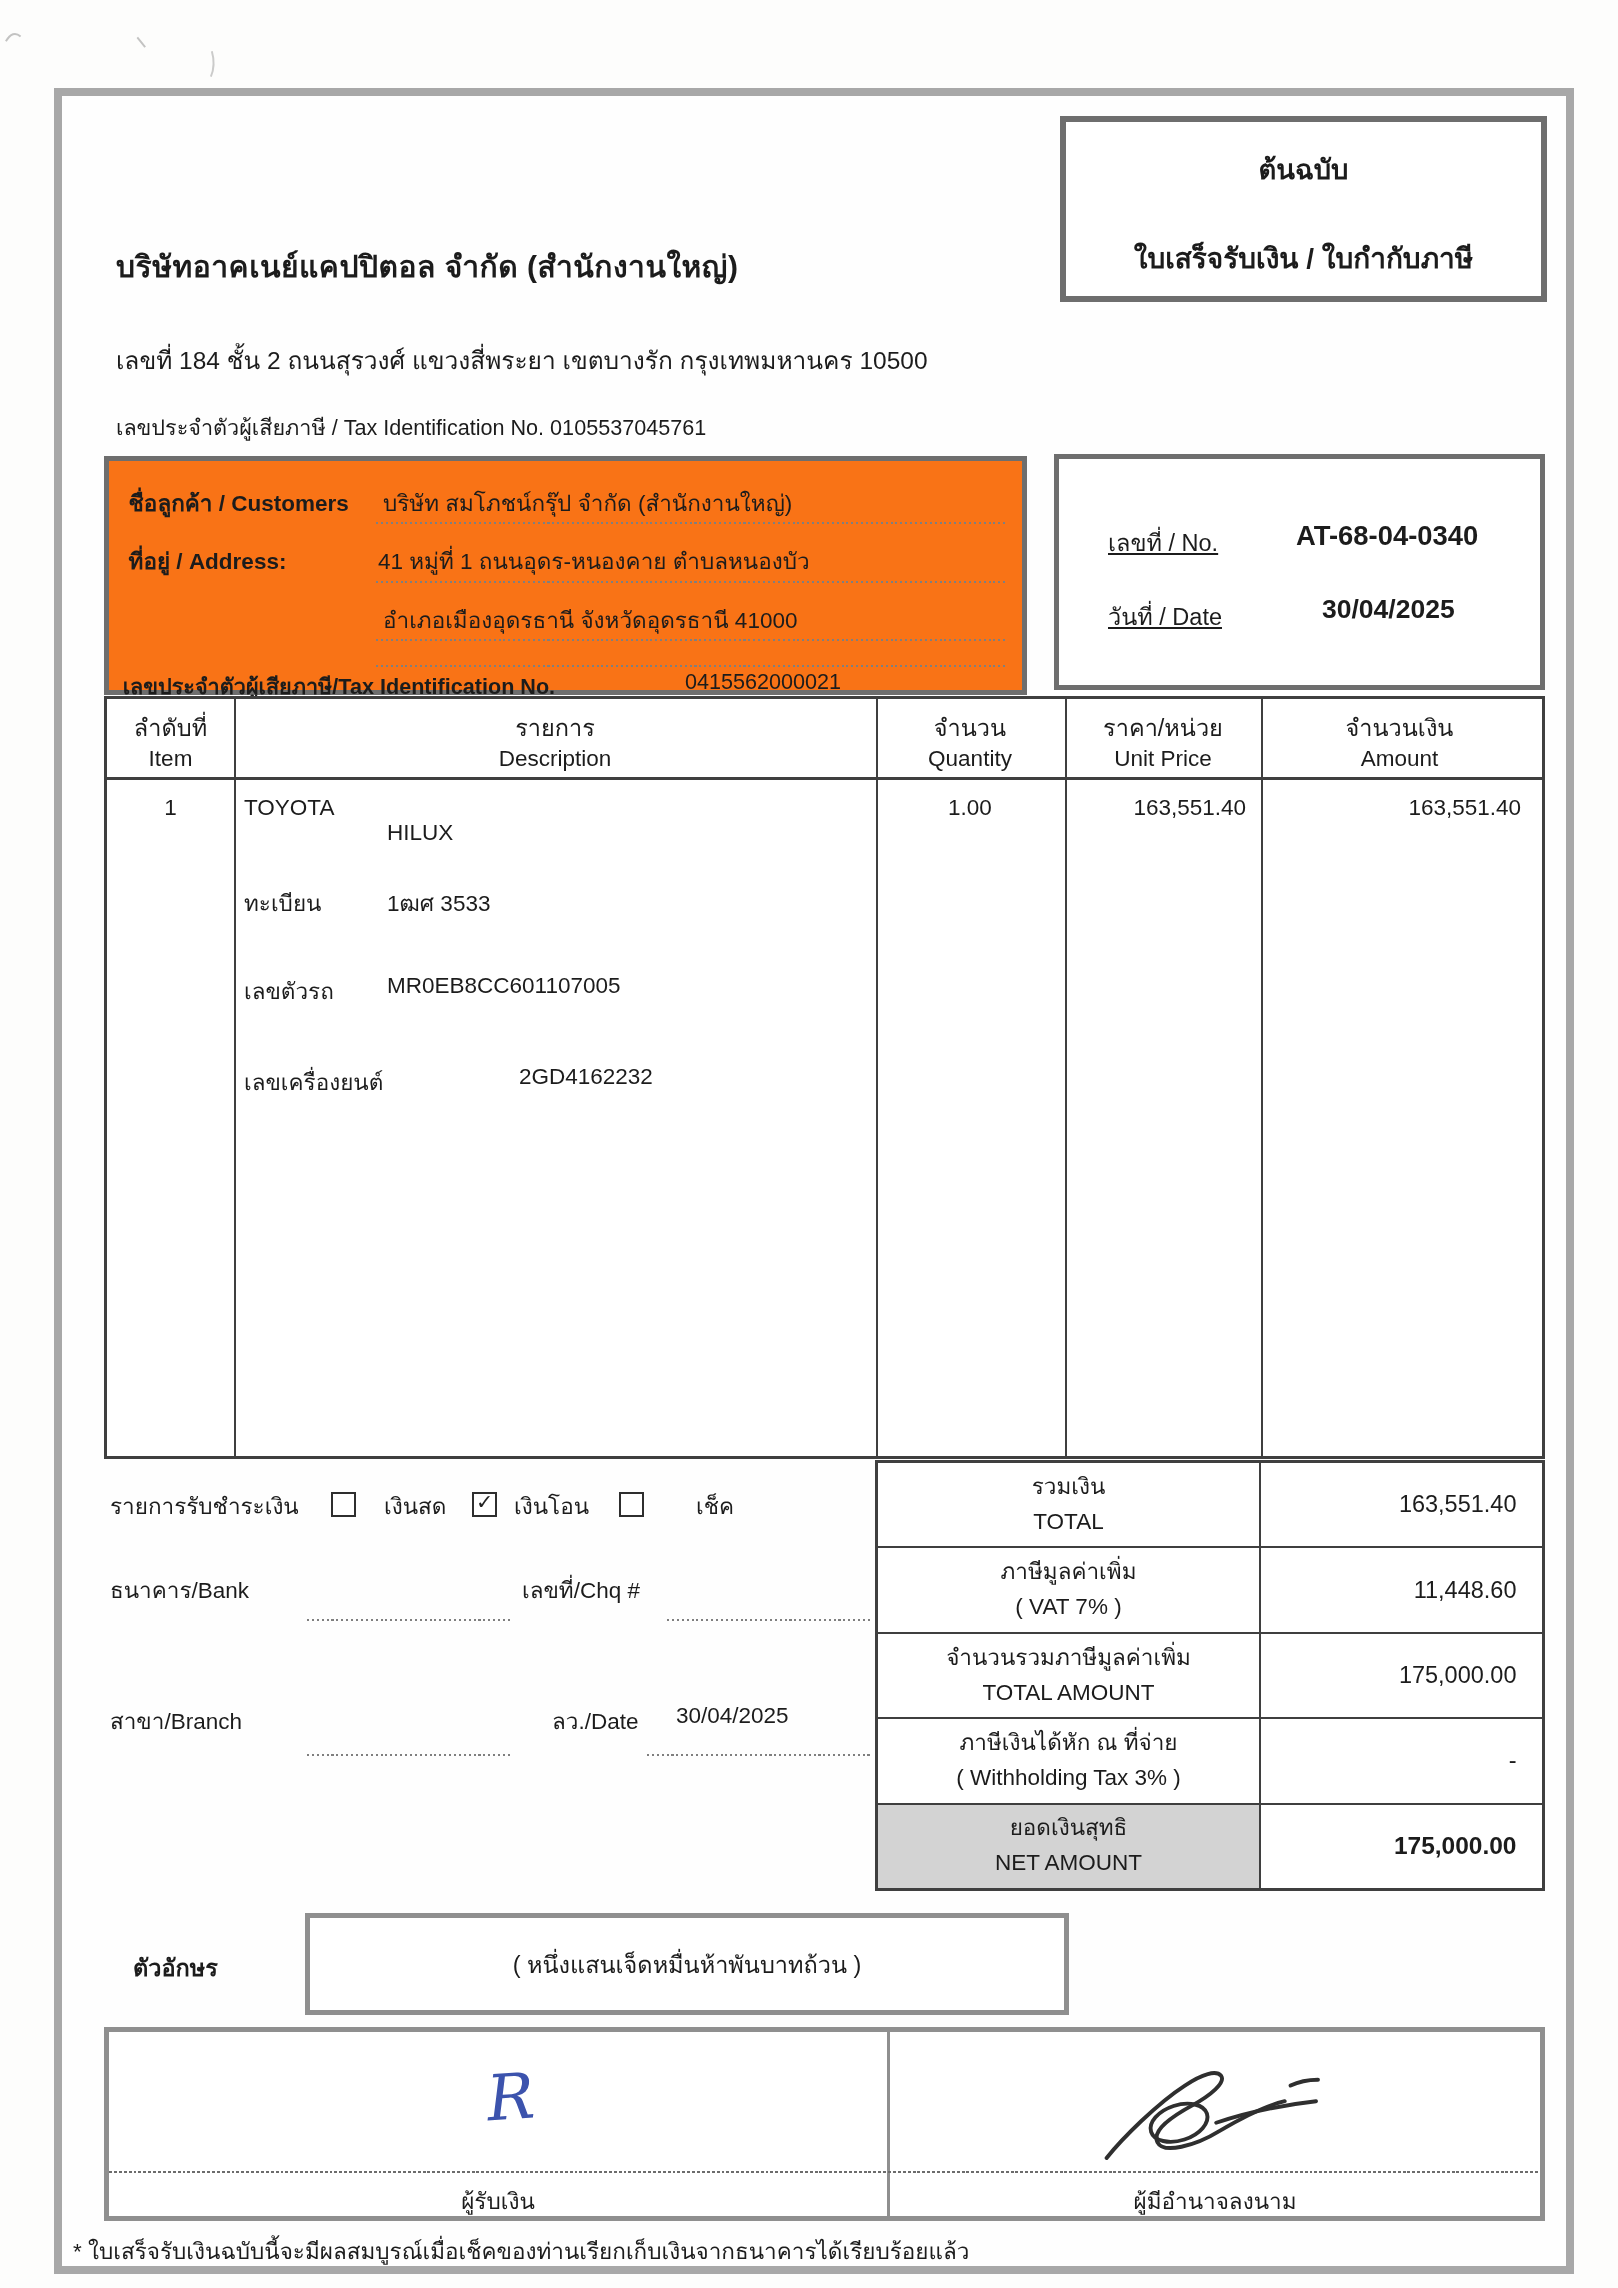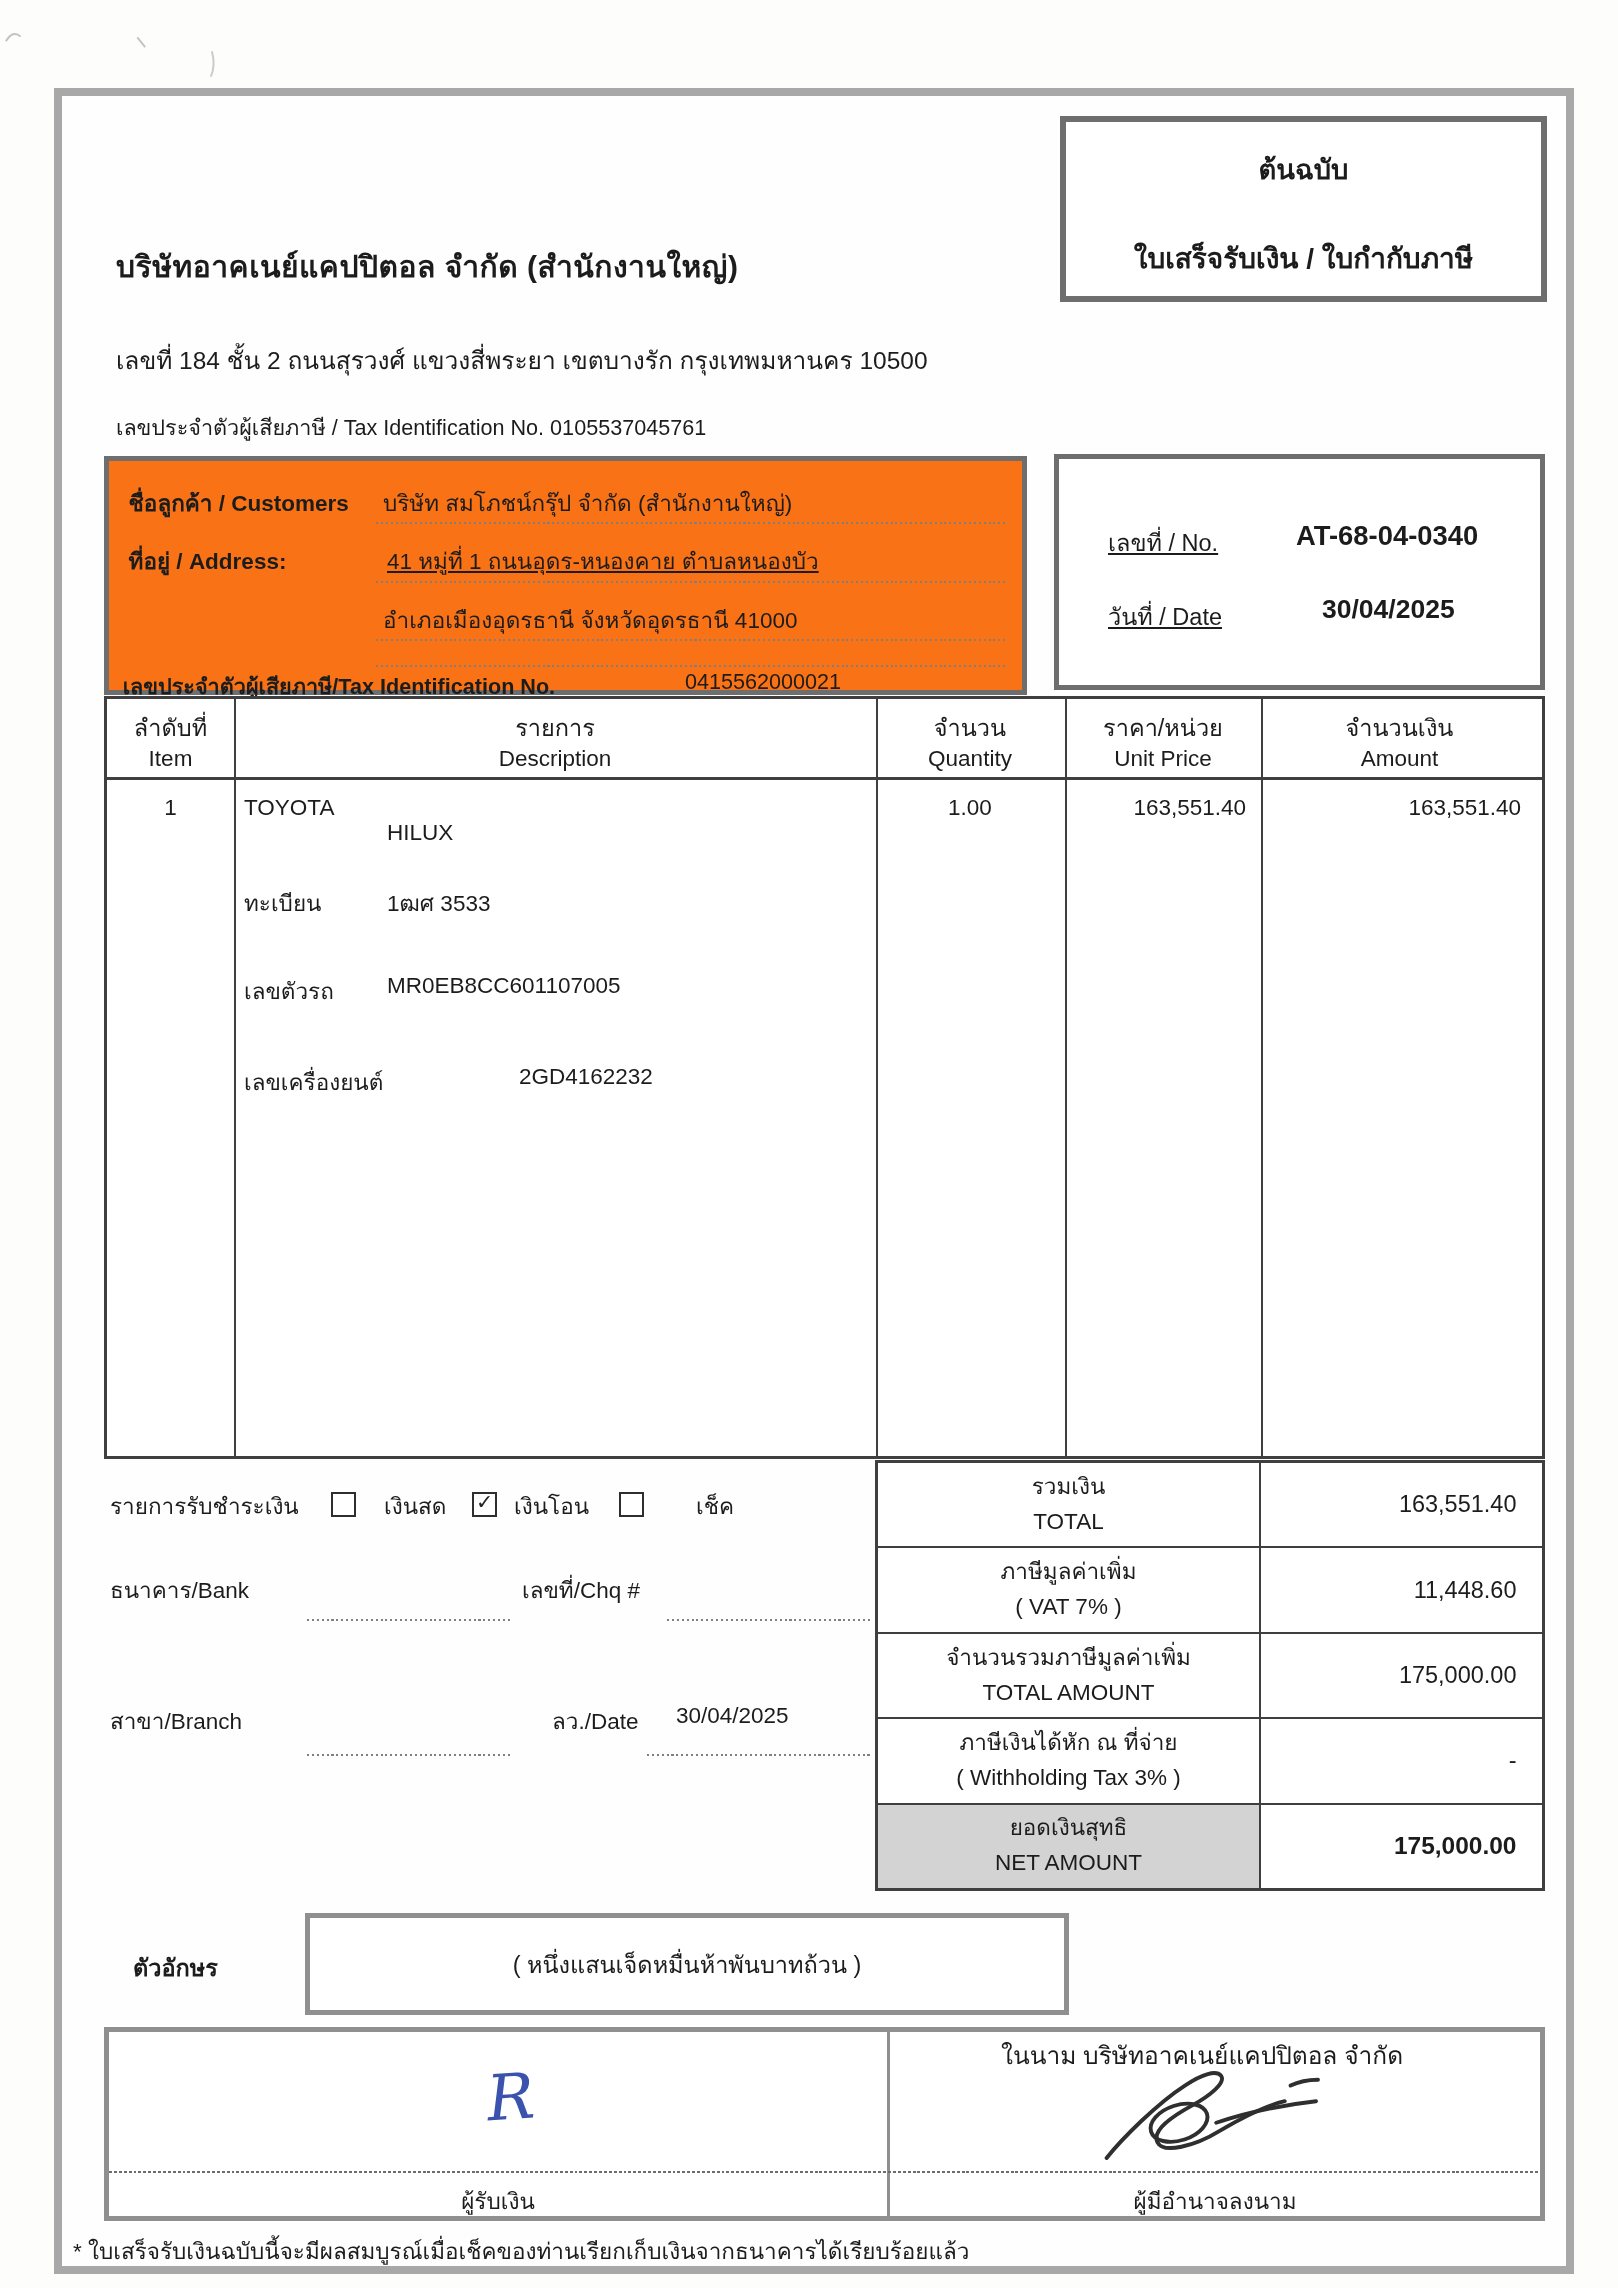--- a/index.html
+++ b/index.html
@@ -88,21 +88,21 @@
     <div class="copy-type">ต้นฉบับ</div>
     <div class="doc-type">ใบเสร็จรับเงิน / ใบกำกับภาษี</div>
   </div>
 
   <div class="abs custbox">
     <div class="abs lbl" style="left:19.6px;top:23.5px;">ชื่อลูกค้า / Customers</div>
     <div class="abs val" style="left:274px;top:23.5px;">บริษัท สมโภชน์กรุ๊ป จำกัด (สำนักงานใหญ่)</div>
     <div class="dotline" style="left:267px;right:13.7px;top:61px;"></div>
 
     <div class="abs lbl" style="left:19.6px;top:82px;">ที่อยู่ / Address:</div>
-    <div class="abs val" style="left:278px;top:82px;text-decoration:underline;">41 หมู่ที่ 1 ถนนอุดร-หนองคาย ตำบลหนองบัว</div>
+    <div class="abs val" style="left:269px;top:82px;">41 หมู่ที่ 1 ถนนอุดร-หนองคาย ตำบลหนองบัว</div>
     <div class="dotline" style="left:267px;right:13.7px;top:120px;"></div>
 
     <div class="abs val" style="left:274px;top:141px;">อำเภอเมืองอุดรธานี จังหวัดอุดรธานี 41000</div>
     <div class="dotline" style="left:267px;right:13.7px;top:178px;"></div>
 
     <div class="dotline" style="left:267px;right:13.7px;top:204px;"></div>
 
     <div class="abs lbl" style="left:13.7px;top:208px;font-size:21.6px;">เลขประจำตัวผู้เสียภาษี/Tax Identification No.</div>
     <div class="abs val" style="left:576px;top:208px;font-size:21.6px;">0415562000021</div>
   </div>
@@ -206,21 +206,20 @@
   </div>
 
   <div class="abs words-label">ตัวอักษร</div>
   <div class="abs wordsbox">
     <span>( หนึ่งแสนเจ็ดหมื่นห้าพันบาทถ้วน )</span>
   </div>
 
   <div class="abs sigbox">
     <div class="sig-divider"></div>
     <div class="sig-line"></div>
-    <div class="in-name">ในนาม บริษัทอาคเนย์แคปปิตอล จำกัด</div>
 
     <div class="receiver-mark">R</div>
 
     <svg class="abs" style="left:980px;top:19.6px;" width="274" height="118" viewBox="0 0 280 120">
       <path d="M18 108 C34 88 70 52 98 34 C116 22 130 18 135 24 C140 31 124 44 106 54 C84 66 64 80 70 92 C76 104 108 96 134 80 C158 66 182 54 200 50" stroke="#2f2f2f" stroke-width="4" fill="none" stroke-linecap="round"></path>
       <path d="M130 72 C160 62 196 54 232 50 M206 34 C214 30 224 28 234 28" stroke="#2f2f2f" stroke-width="4" fill="none" stroke-linecap="round"></path>
       <ellipse cx="92" cy="72" rx="30" ry="18" transform="rotate(-18 92 72)" stroke="#2f2f2f" stroke-width="4" fill="none"></ellipse>
     </svg>
 
     <div class="sig-label" style="left:0;width:778px;">ผู้รับเงิน</div>

